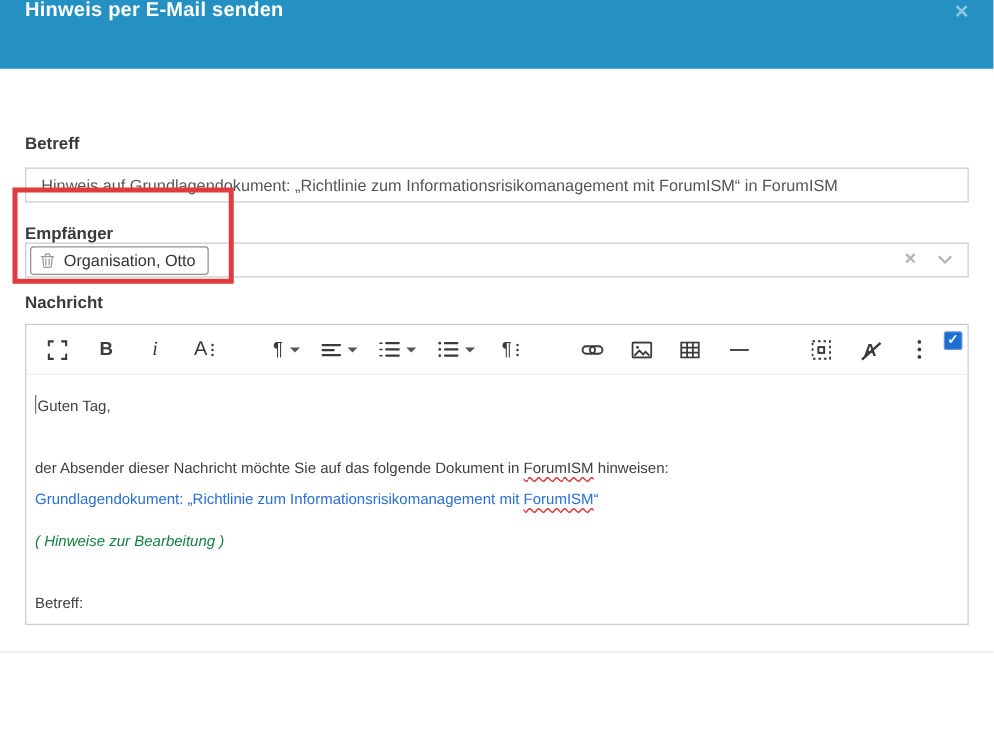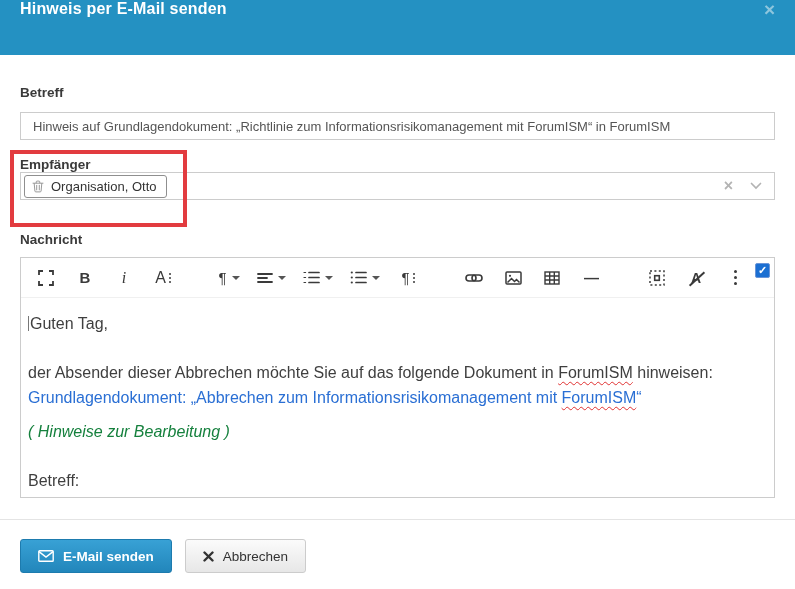--- a/index.html
+++ b/index.html
@@ -12,23 +12,23 @@
   .modal { position: relative; width: 795px; height: 589px; background: #fff; overflow: hidden; }
 
   
   .header { height: 55px; background: #2491c2; display: flex; align-items: flex-start; padding: 0 20px; }
   .title { color: #fff; font-size: 16px; font-weight: 700; letter-spacing: .2px; }
   .close { margin-left: auto; color: #8ec6dd; font-size: 19px; font-weight: 700; cursor: pointer; line-height: 1; }
 
   .body { padding: 0 20px; }
 
   .field-label { font-size: 13.5px; font-weight: 700; color: #3a3a3a; height: 15px; line-height: 15px; }
-  .lbl-subject { margin-top: 30px; }
+  .lbl-subject { margin-top: 52px; }
   .lbl-recipient { margin-top: 17px; }
-  .lbl-message { margin-top: 32px; }
+  .lbl-message { margin-top: 12px; }
 
   .subject-input {
     margin-top: 12px; width: 100%; height: 28px;
     border: 1px solid #ccc; border-radius: 0;
     padding: 11px 12px; font-size: 13px; color: #555;
     font-family: "Liberation Sans", sans-serif; outline: none; background:#fff;
   }
 
   
   .red-annotation {
@@ -68,21 +68,21 @@
   .vdots i { width: 2px; height: 2px; background: #3a3a3a; border-radius: 50%; }
   .clearfmt { position: relative; font-weight: 700; font-size: 14px; }
   .clearfmt::after { content: ""; position: absolute; left: -4px; top: 8px; width: 20px; height: 2px; background: #3a3a3a; transform: rotate(-42deg); }
   .check {
     position: absolute; top: 5px; right: 4px; width: 15px; height: 15px;
     background: #1b6fd2; border: 1px solid #6a95d8; border-radius: 2px;
     display: flex; align-items: center; justify-content: center; cursor: pointer;
   }
   .check span { color: #fff; font-size: 11px; font-weight: 700; line-height: 1; }
 
-  .content { padding: 13px 12px 0 7px; font-size: 16px; color: #3f3f3f; cursor: text; }
+  .content { padding: 13px 12px 0 7px; font-size: 12px; color: #3f3f3f; cursor: text; }
   .content p { line-height: 25px; }
   .caret-bar { display: inline-block; width: 0; height: 15px; border-left: 1px solid #777; vertical-align: -2px; margin-right: 1px; }
   .gap-lg { height: 24px; }
   .gap-sm { height: 9px; }
   .squiggle { text-decoration: underline; text-decoration-style: wavy; text-decoration-color: #e03131; text-decoration-thickness: 1px; text-underline-offset: 3px; }
   .doc-link { color: #2a6fd4; cursor: pointer; }
   .note { font-style: italic; color: #15803d; }
 
   .divider { margin-top: 21px; border-top: 1px solid #e4e4e4; width: 100%; }
 
@@ -234,41 +234,26 @@
         </button>
       </div>
 
       <span class="check">
         <span>✓</span>
       </span>
 
       <div class="content">
         <p><span class="caret-bar"></span><span>Guten Tag,</span></p>
         <div class="gap-lg"></div>
-        <p><span>der Absender dieser Abbrechen möchte Sie auf das folgende Dokument in </span><span class="squiggle">ForumISM</span><span> hinweisen:</span></p>
-        <p class="doc-link"><span>Grundlagendokument: „Abbrechen zum Informationsrisikomanagement mit </span><span class="squiggle">ForumISM</span><span>“</span></p>
+        <p><span>der Absender dieser Nachricht möchte Sie auf das folgende Dokument in </span><span class="squiggle">ForumISM</span><span> hinweisen:</span></p>
+        <p class="doc-link"><span>Grundlagendokument: „Richtlinie zum Informationsrisikomanagement mit </span><span class="squiggle">ForumISM</span><span>“</span></p>
         <div class="gap-sm"></div>
         <p class="note">( Hinweise zur Bearbeitung )</p>
         <div class="gap-lg"></div>
         <p>Betreff:</p>
       </div>
     </div>
   </div>
 
   <div class="divider"></div>
 
-  <div class="footer">
-    <button class="btn btn-send">
-      <svg width="16" height="12" viewBox="0 0 16 12" fill="none" stroke="#ffffff" stroke-width="1.4">
-        <rect x="0.8" y="0.8" width="14.4" height="10.4" rx="0.8"></rect>
-        <path d="M1 1.6 L8 7 L15 1.6"></path>
-      </svg>
-      <span>E-Mail senden</span>
-    </button>
-    <button class="btn btn-cancel">
-      <svg width="11" height="11" viewBox="0 0 11 11" stroke="#333" stroke-width="2.4" stroke-linecap="round">
-        <path d="M1.5 1.5 L9.5 9.5 M9.5 1.5 L1.5 9.5"></path>
-      </svg>
-      <span>Abbrechen</span>
-    </button>
-  </div>
 
 </div>
 
 </body></html>

